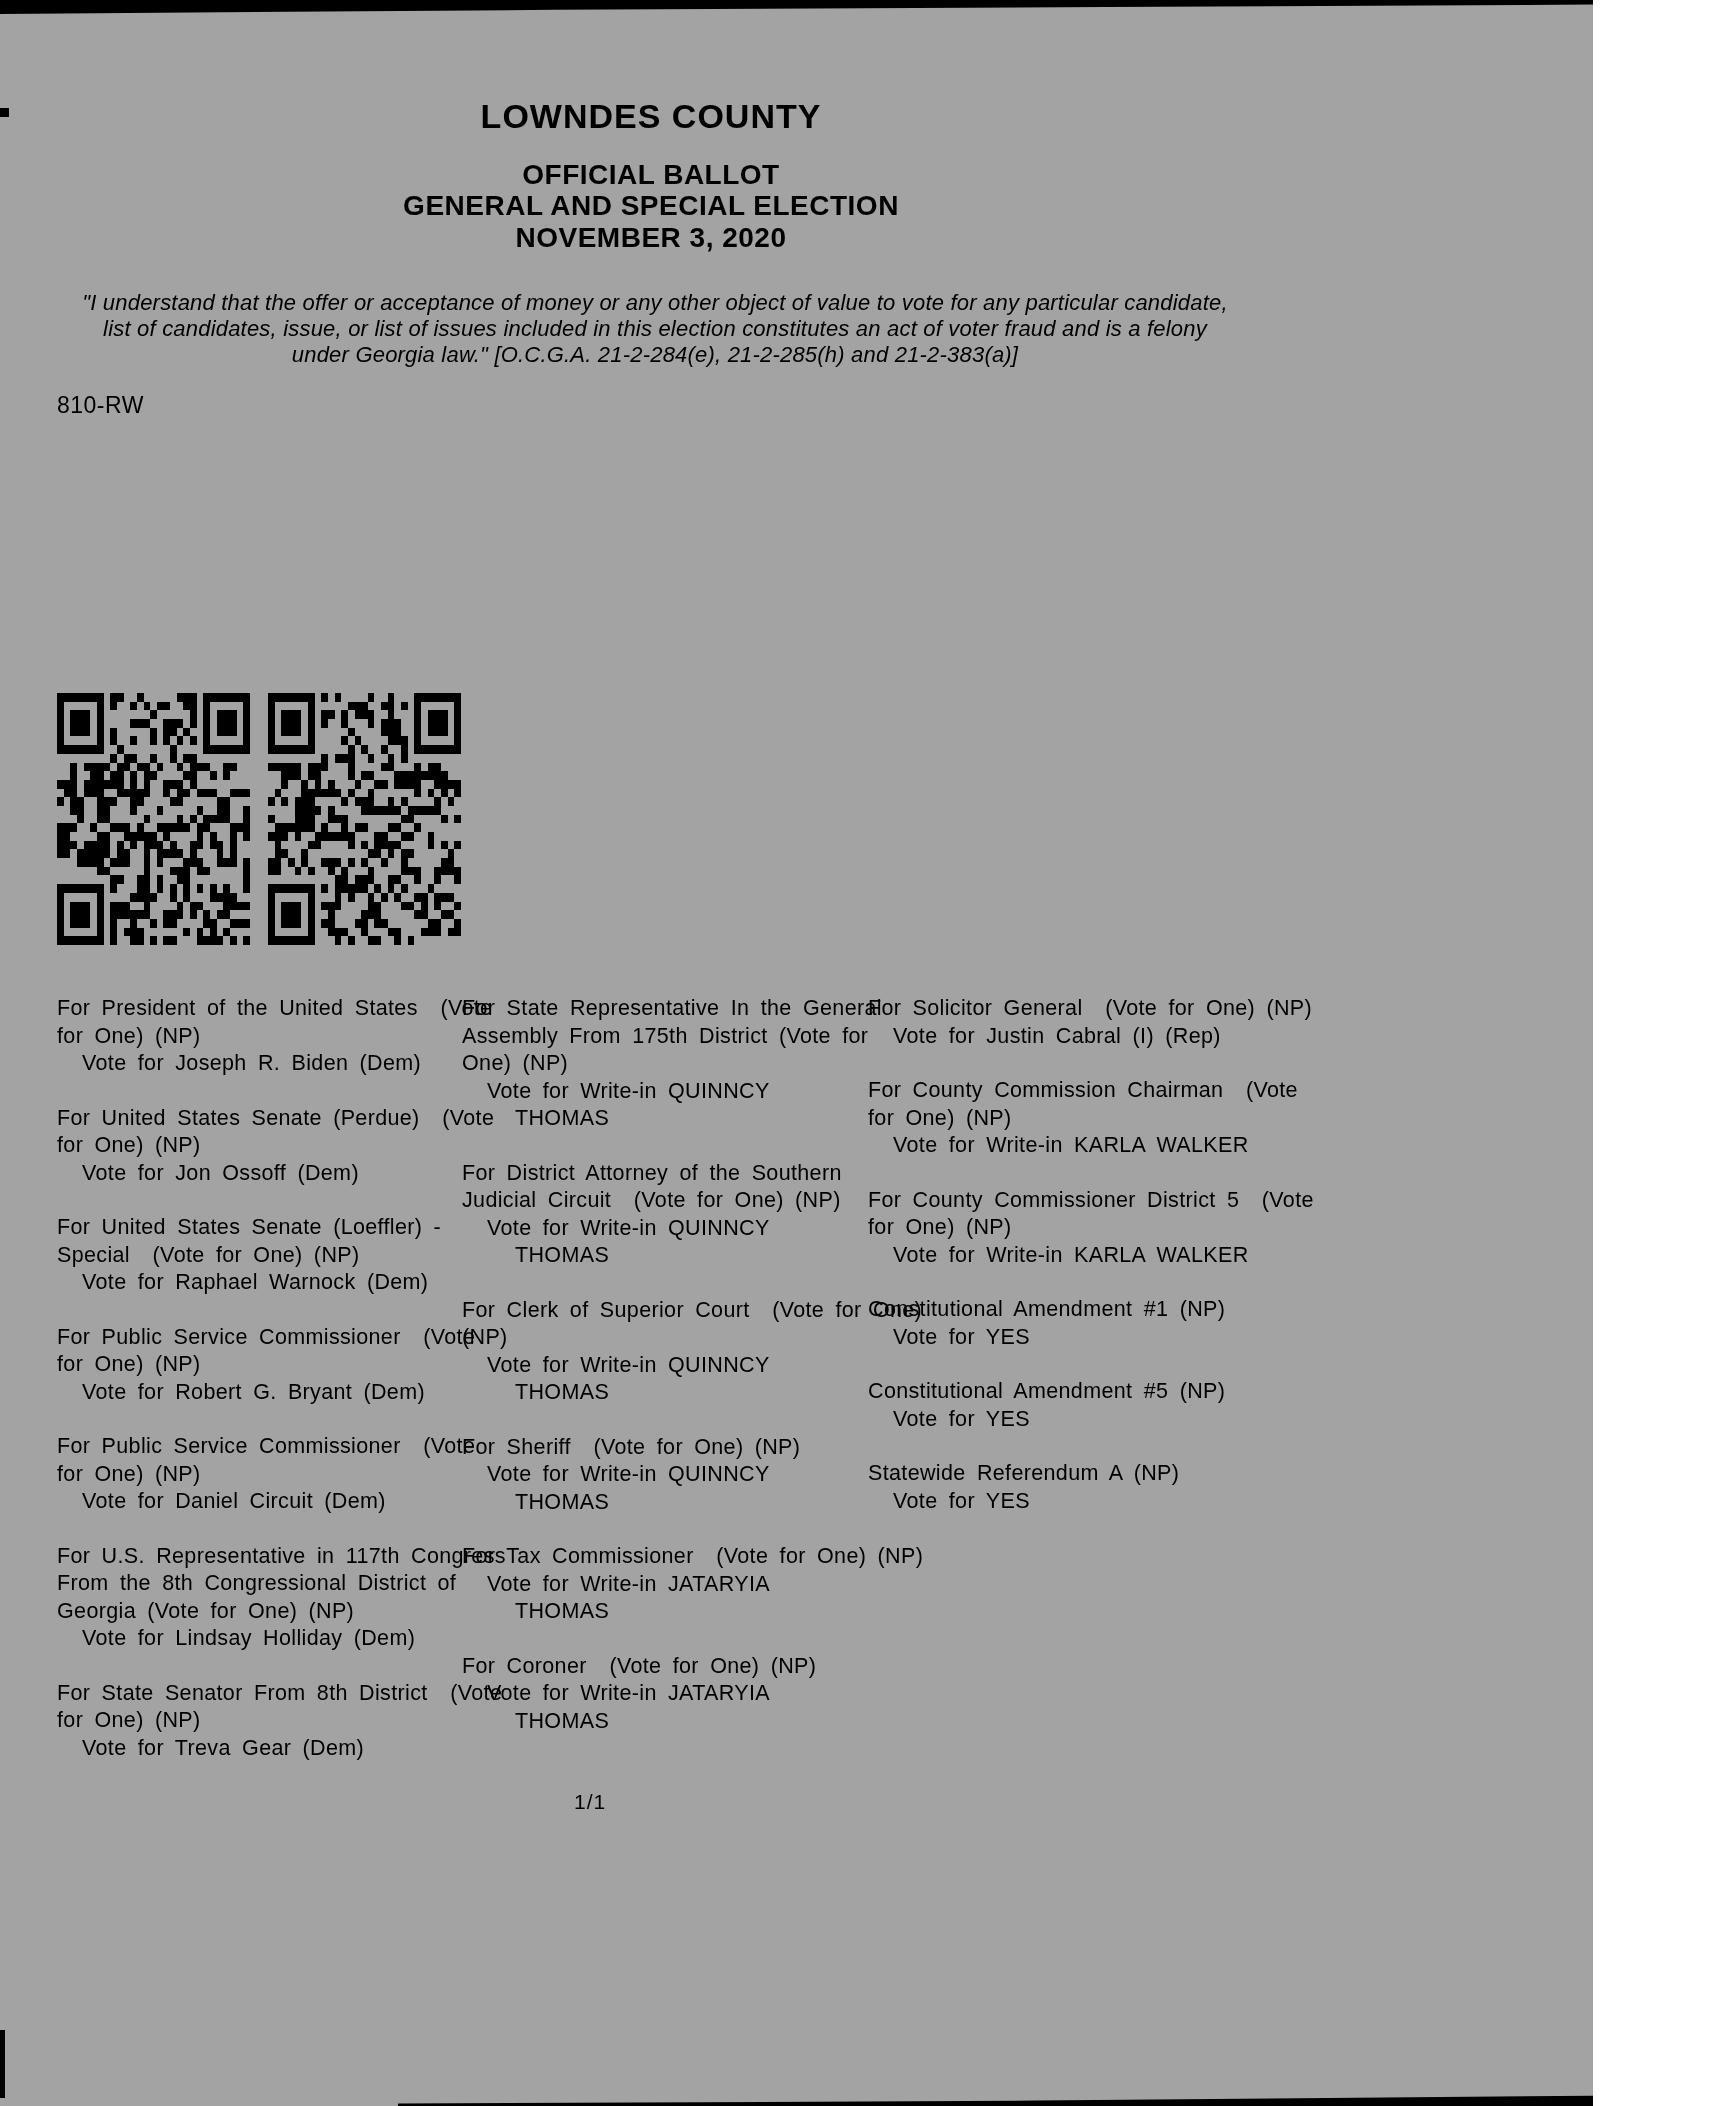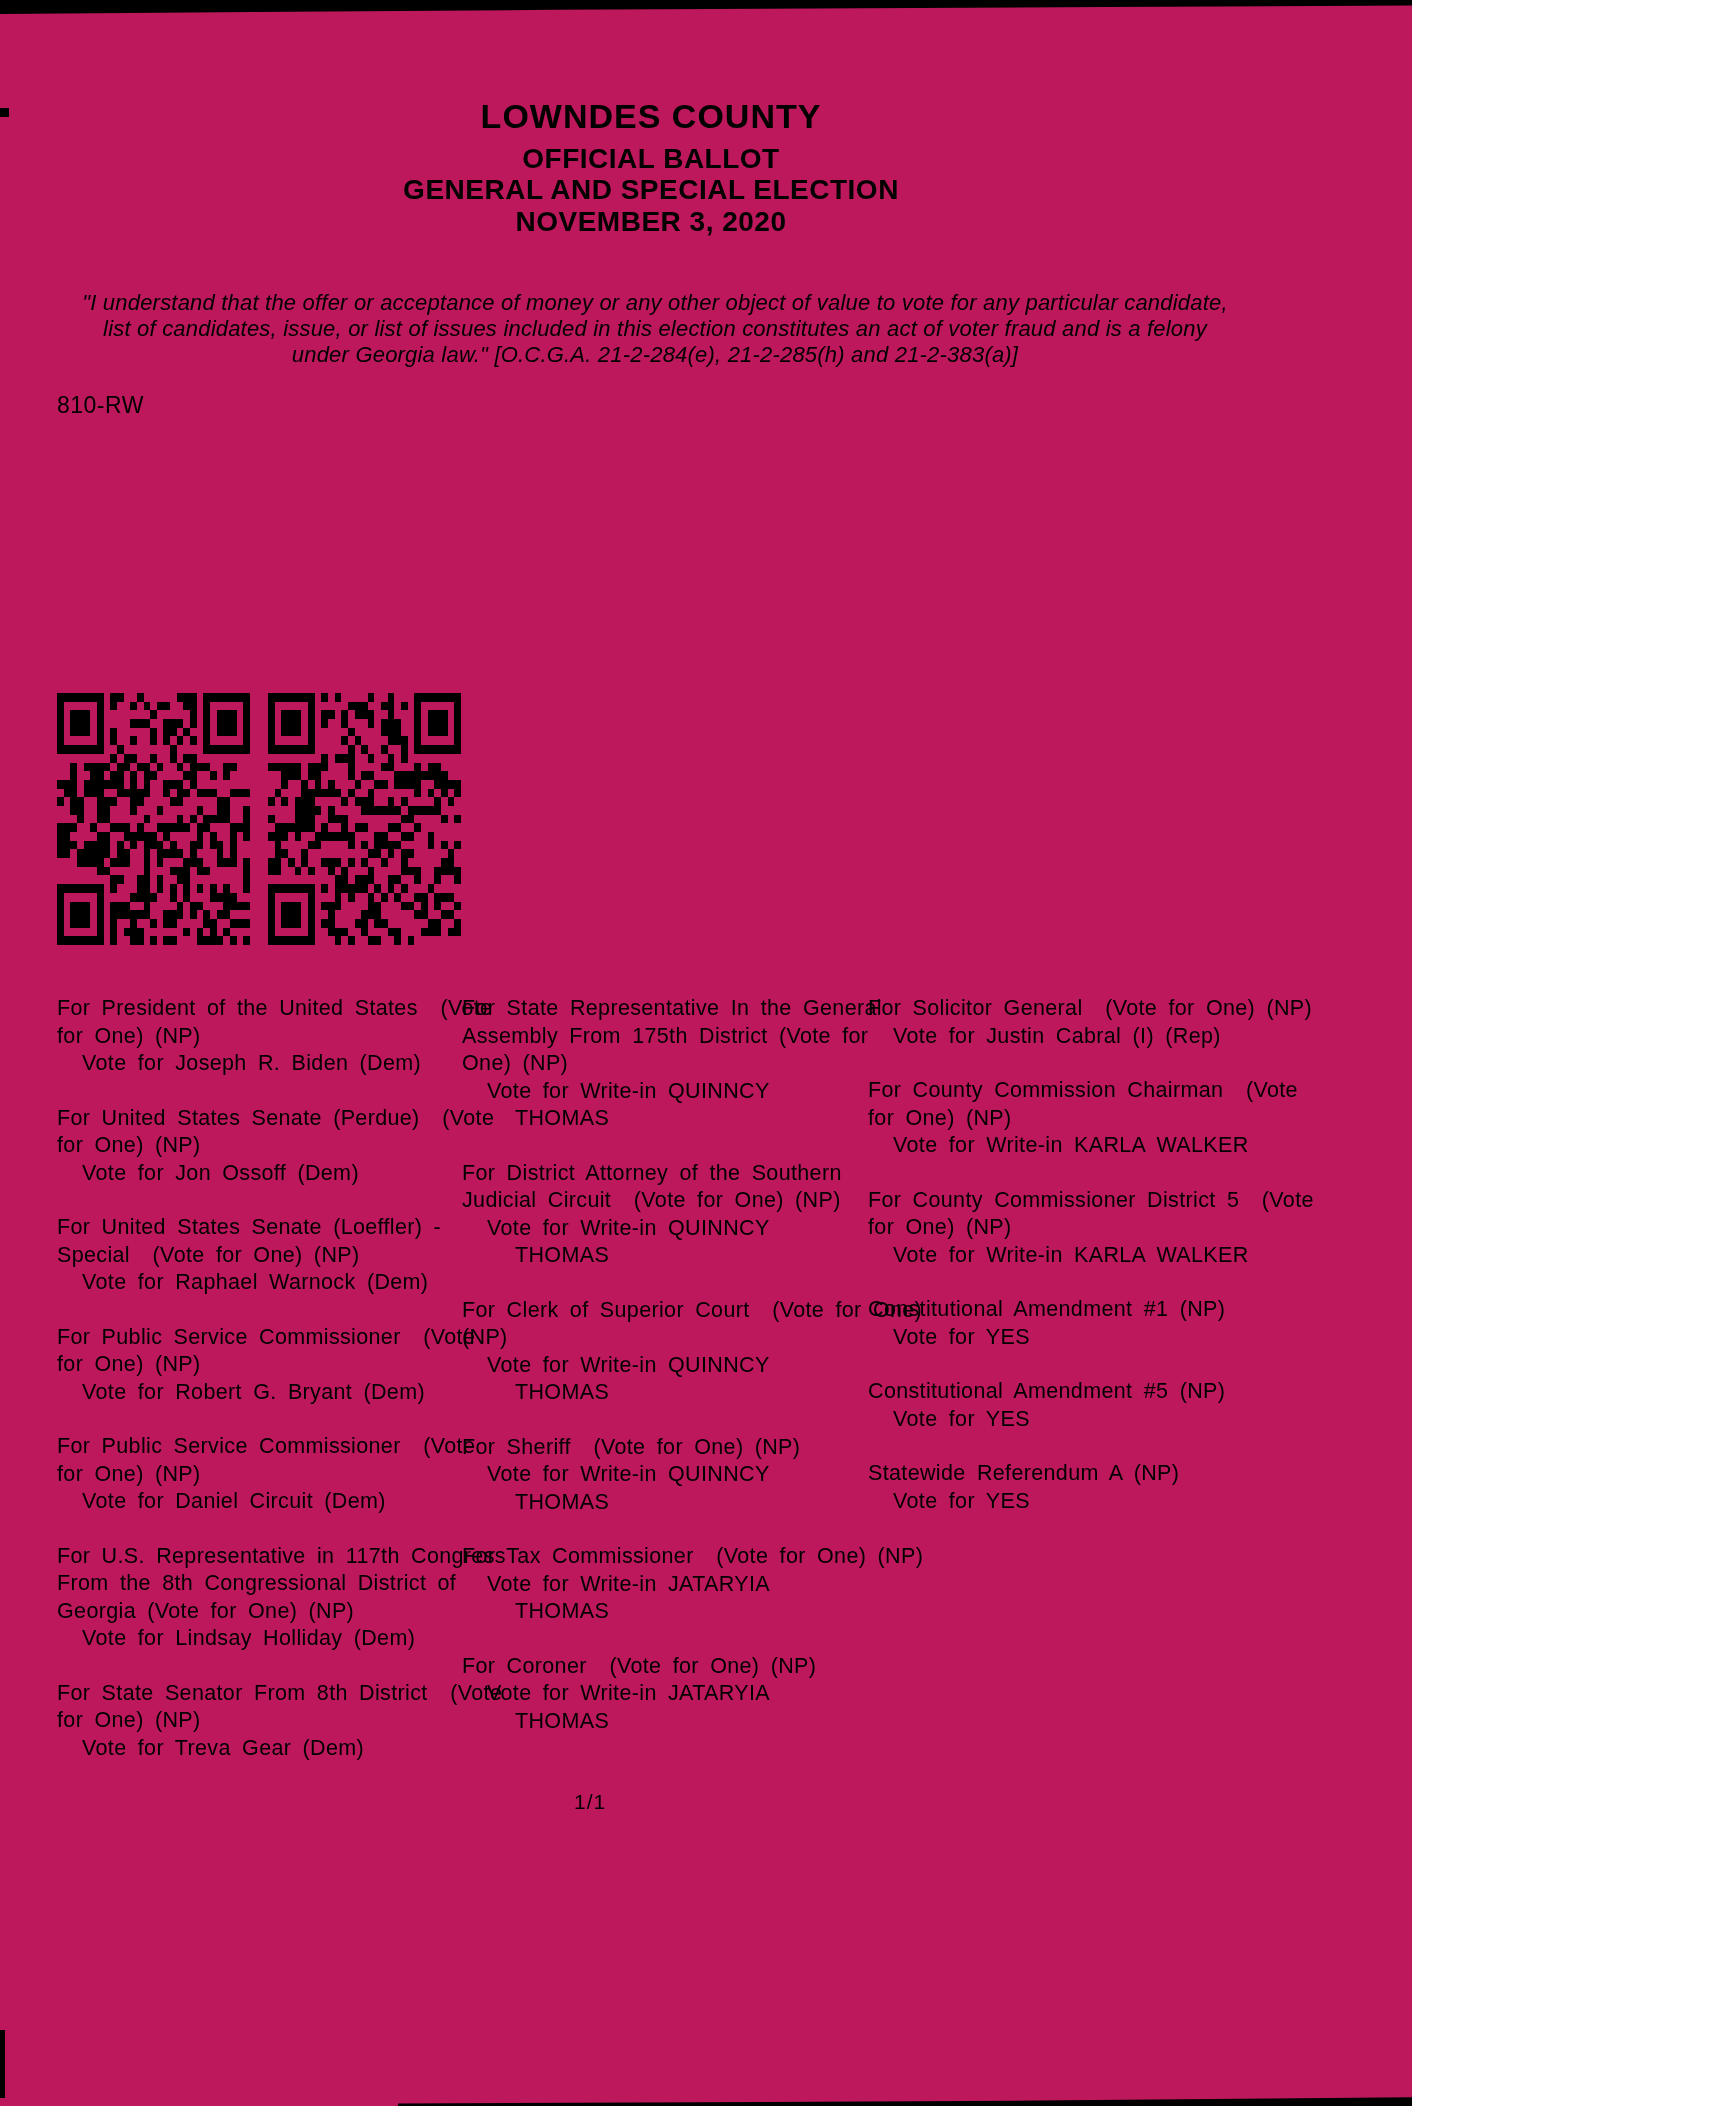--- a/index.html
+++ b/index.html
@@ -1,30 +1,30 @@
 <!DOCTYPE html>
 <html><head>
 <meta charset="utf-8">
 <style>
   html,body{margin:0;padding:0;background:#ffffff;}
   .page{
-    position:relative;width:1412px;height:2106px;background:#be185d;
+    position:relative;width:1593px;height:2106px;background:#a3a3a3;
     font-family:"Liberation Sans","DejaVu Sans",sans-serif;color:#000;overflow:hidden;
   }
   
   .scan-top{position:absolute;left:0;top:0;width:1728px;height:14px;background:#000;
     clip-path:polygon(0 0,100% 0,100% 28%,64% 50%,32% 70%,0 100%);}
   .scan-left-dash{position:absolute;left:0;top:108px;width:9px;height:9px;background:#000;}
   .scan-bottom-left{position:absolute;left:0;top:2030px;width:5px;height:68px;background:#000;}
   .scan-bottom{position:absolute;left:398px;top:2094px;width:1330px;height:12px;background:#000;
     clip-path:polygon(0 80%,48% 55%,100% 5%,100% 100%,0 100%);}
   
   .header{position:absolute;left:0;top:96px;width:1302px;text-align:center;}
   .h-county{font-size:34px;font-weight:bold;letter-spacing:1px;line-height:40px;}
-  .h-ballot{font-size:28px;font-weight:bold;letter-spacing:.5px;margin-top:8px;line-height:30px;}
+  .h-ballot{font-size:28px;font-weight:bold;letter-spacing:.5px;margin-top:24px;line-height:30px;}
   .h-election{font-size:28px;font-weight:bold;letter-spacing:.5px;margin-top:0;line-height:32px;}
   
   .disclaimer{position:absolute;left:0;top:290px;width:1310px;text-align:center;
     font-style:italic;font-size:22px;line-height:26px;letter-spacing:.2px;}
   
   .ballot-id{position:absolute;left:57px;top:392px;font-size:23px;letter-spacing:.5px;}
   
   .qr{position:absolute;top:693px;width:193px;height:252px;}
   .qr-left{left:57px;}
   .qr-right{left:268px;}

